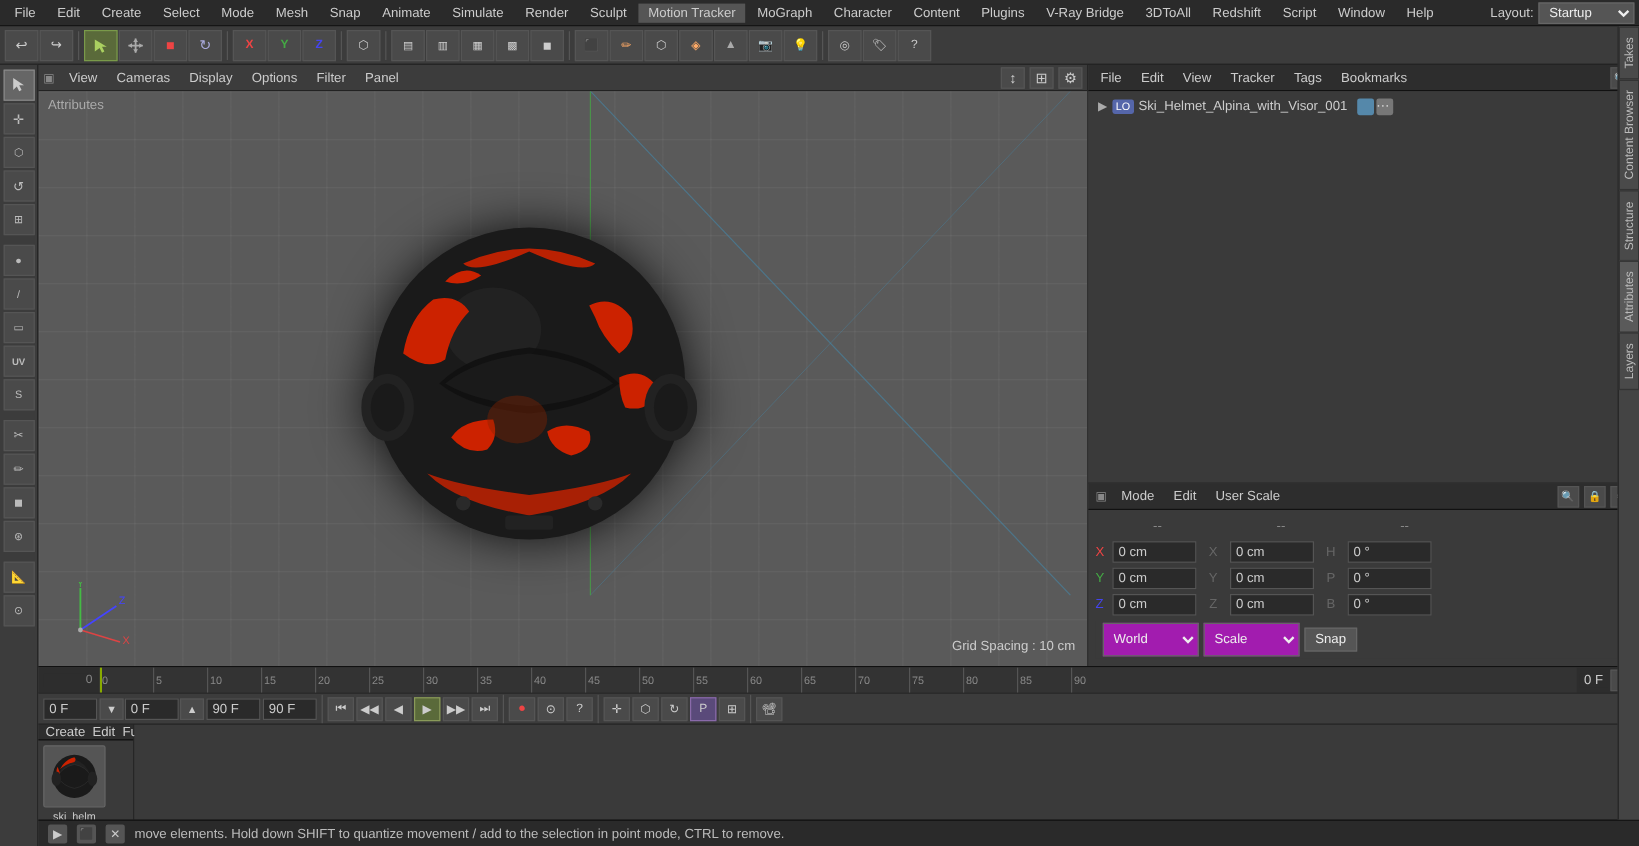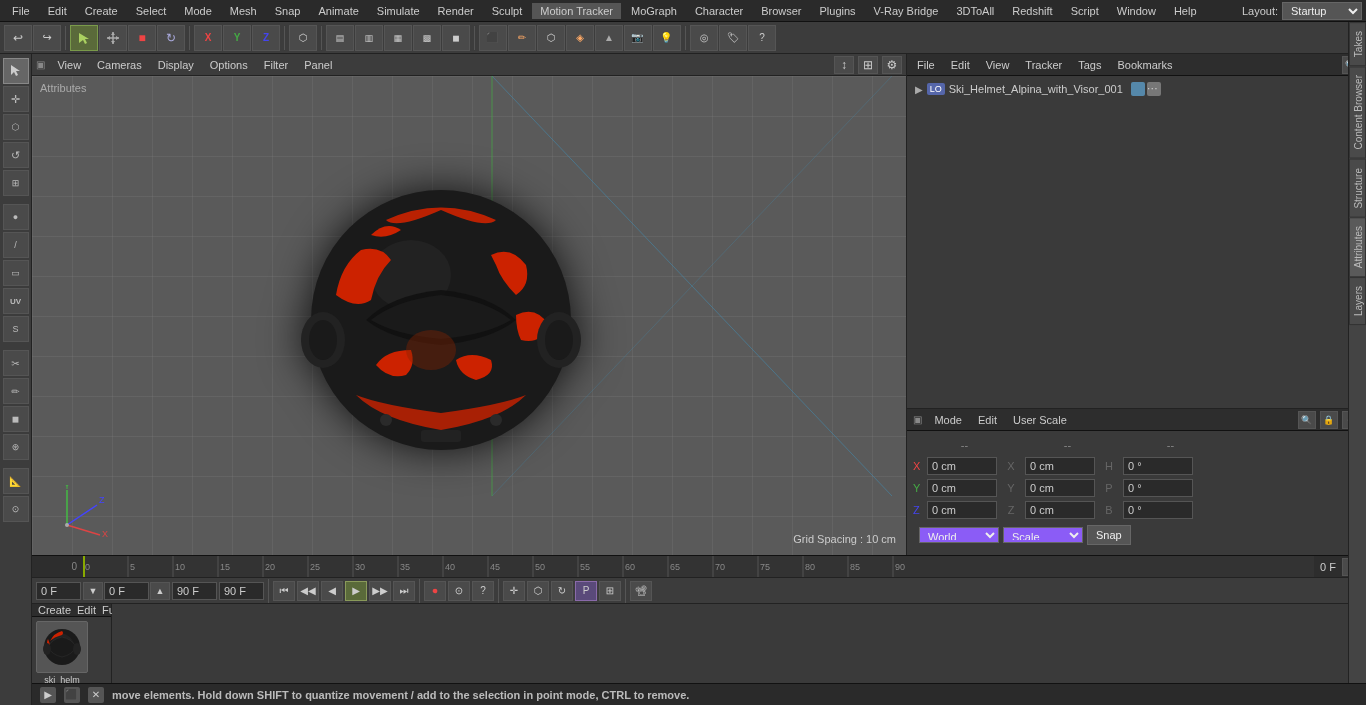--- a/index.html
+++ b/index.html
@@ -304,26 +304,26 @@
 
     
     #bottom-controls {
       display: flex;
       align-items: center;
       padding: 2px 6px;
       gap: 4px;
       background: #3a3a3a;
     }
     .bottom-select {
-      background: #8b5cf6;
+      background: #a21caf;
       border: 1px solid #666;
       color: #eee;
       font-size: 11px;
       padding: 2px 4px;
-      height: 16px;
+      height: 28px;
       width: 80px;
     }
     .apply-btn {
       background: #555;
       border: 1px solid #666;
       color: #eee;
       font-size: 11px;
       padding: 2px 8px;
       height: 20px;
       cursor: pointer;
@@ -395,21 +395,20 @@
       background: #555;
       border-radius: 2px;
       display: flex;
       align-items: center;
       justify-content: center;
       font-size: 10px;
     }
     #status-text {
       color: #bbb;
       font-size: 11px;
-      font-weight: bold;
     }
 
     
     #asset-panel {
       height: 80px;
       background: #3a3a3a;
       border-top: 1px solid #222;
       display: flex;
     }
     #asset-panel-left {
@@ -526,21 +525,21 @@
     <div class="menu-item">Mode</div>
     <div class="menu-item">Mesh</div>
     <div class="menu-item">Snap</div>
     <div class="menu-item">Animate</div>
     <div class="menu-item">Simulate</div>
     <div class="menu-item">Render</div>
     <div class="menu-item">Sculpt</div>
     <div class="menu-item active">Motion Tracker</div>
     <div class="menu-item">MoGraph</div>
     <div class="menu-item">Character</div>
-    <div class="menu-item">Browser</div>
+    <div class="menu-item">Content</div>
     <div class="menu-item">Plugins</div>
     <div class="menu-item">V-Ray Bridge</div>
     <div class="menu-item">3DToAll</div>
     <div class="menu-item">Redshift</div>
     <div class="menu-item">Script</div>
     <div class="menu-item">Window</div>
     <div class="menu-item">Help</div>
     <div id="layout-selector">
       <span>Layout:</span>
       <select id="layout-select" class="bottom-select">

